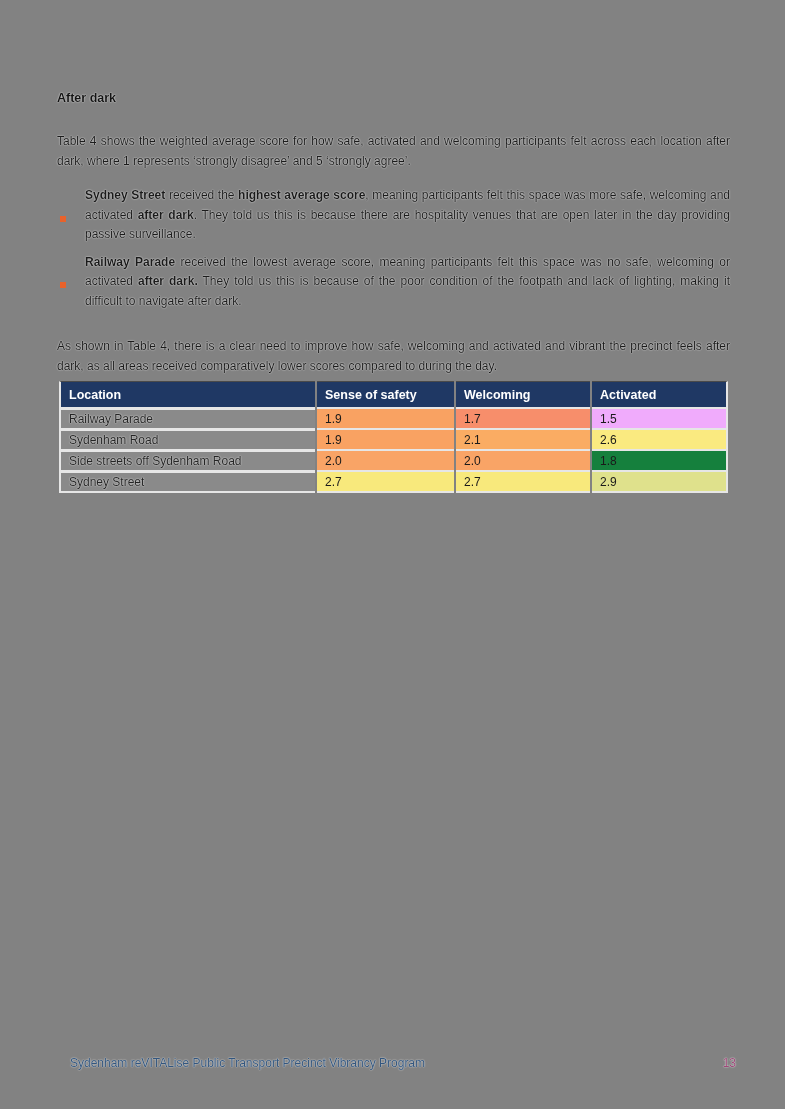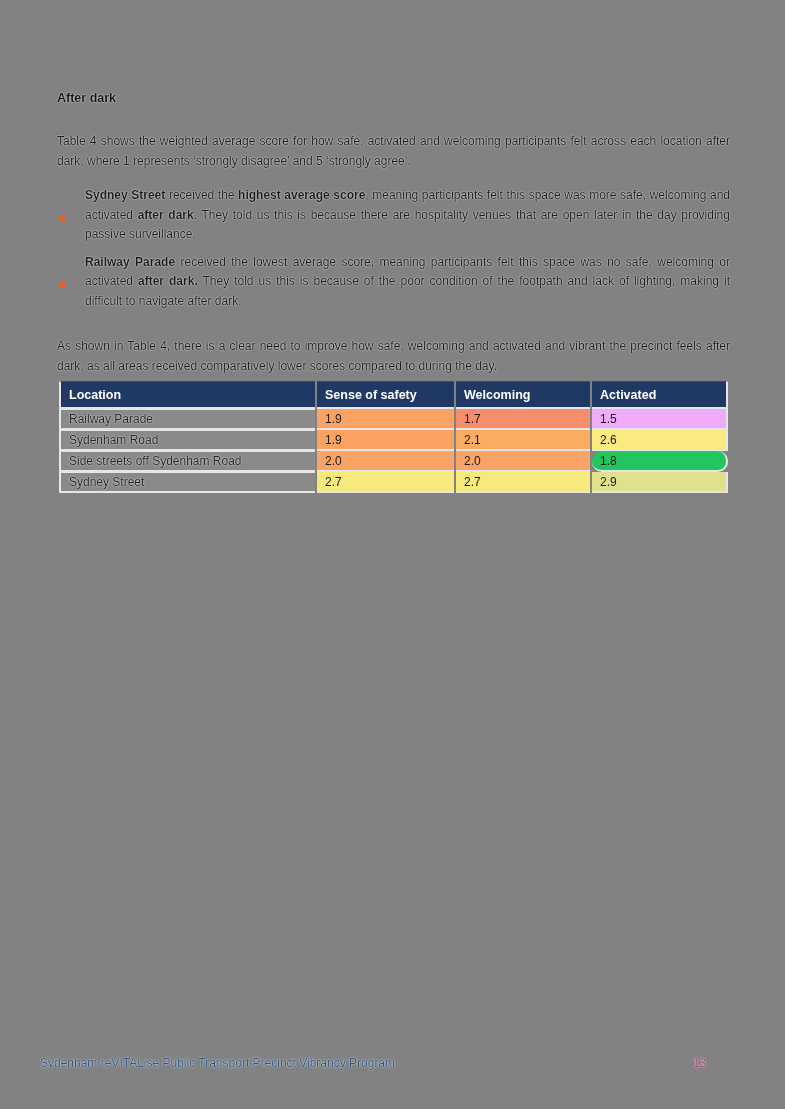--- a/index.html
+++ b/index.html
@@ -95,21 +95,21 @@
   table.scores tr td:first-child {
     background: rgba(255,255,255,0.07);
     border-top: 1px solid #E6E6E6;
     color: #242424;
   }
   table.scores th:first-child, table.scores td:first-child { border-left: 2px solid #E6E6E6; }
   table.scores th:last-child,  table.scores td:last-child  { border-right: 2px solid #E6E6E6; }
 
   .footer {
     position: absolute;
-    left: 40px;
+    left: 70px;
     top: 1056px;
     width: 666px;
     display: flex;
     justify-content: space-between;
     align-items: baseline;
     font-size: 12px;
   }
   .footer-left  { color: var(--footer-left-color, #33567E); font-weight: 400; }
   .footer-page  { color: var(--footer-page-color, #9D4A79); margin-left: 6px; }
 </style>
@@ -163,21 +163,21 @@
     <td class="halo">Sydenham Road</td>
     <td style="background: rgb(249, 162, 98);">1.9</td>
     <td style="background: rgb(250, 172, 99);">2.1</td>
     <td style="background: rgb(250, 234, 128);">2.6</td>
   </tr>
 
   <tr>
     <td class="halo">Side streets off Sydenham Road</td>
     <td style="background: rgb(249, 164, 102);">2.0</td>
     <td style="background: rgb(249, 164, 102);">2.0</td>
-    <td style="background: #22c55e; border-radius: 10px;">1.8</td>
+    <td style="background: #15803d;">1.8</td>
   </tr>
 
   <tr>
     <td class="halo">Sydney Street</td>
     <td style="background: rgb(248, 233, 124);">2.7</td>
     <td style="background: rgb(248, 233, 124);">2.7</td>
     <td style="background: rgb(223, 225, 140);">2.9</td>
   </tr>
 </tbody>
   </table>

